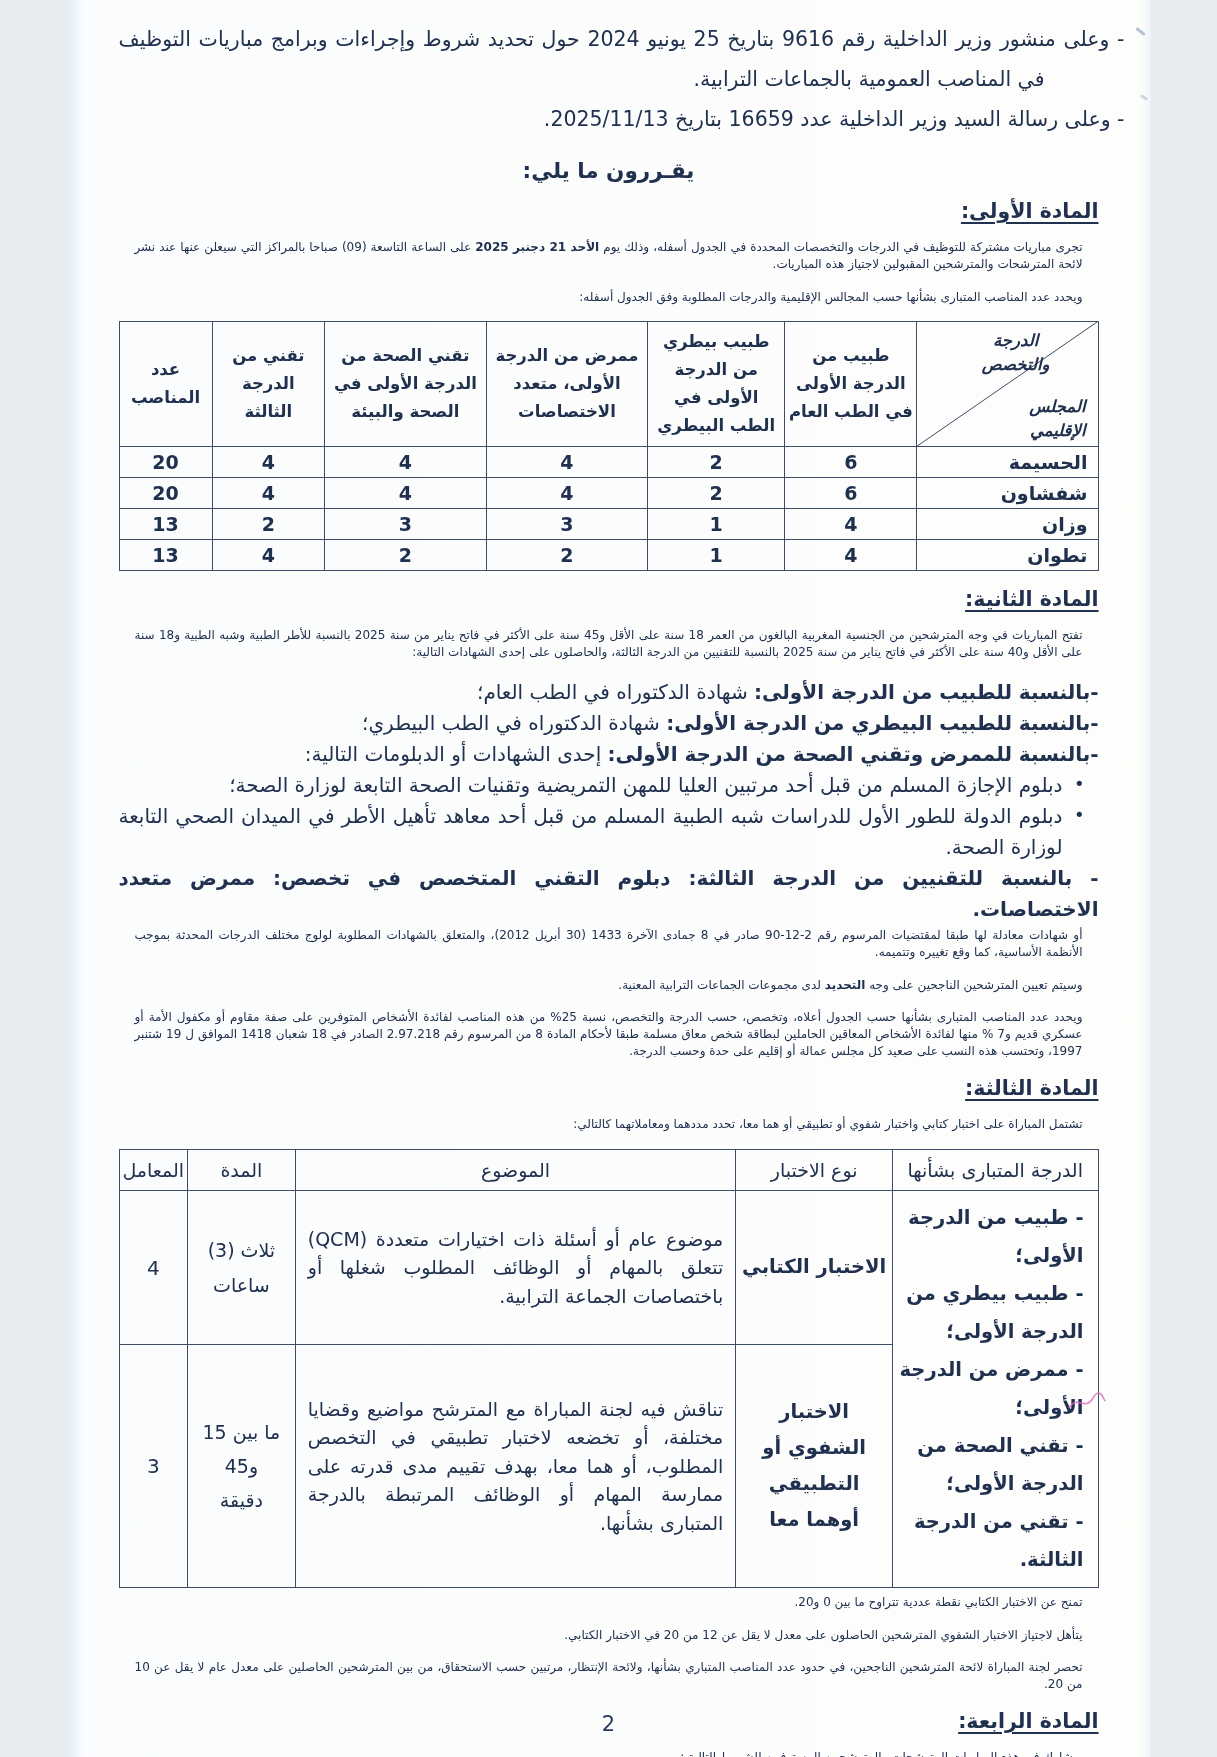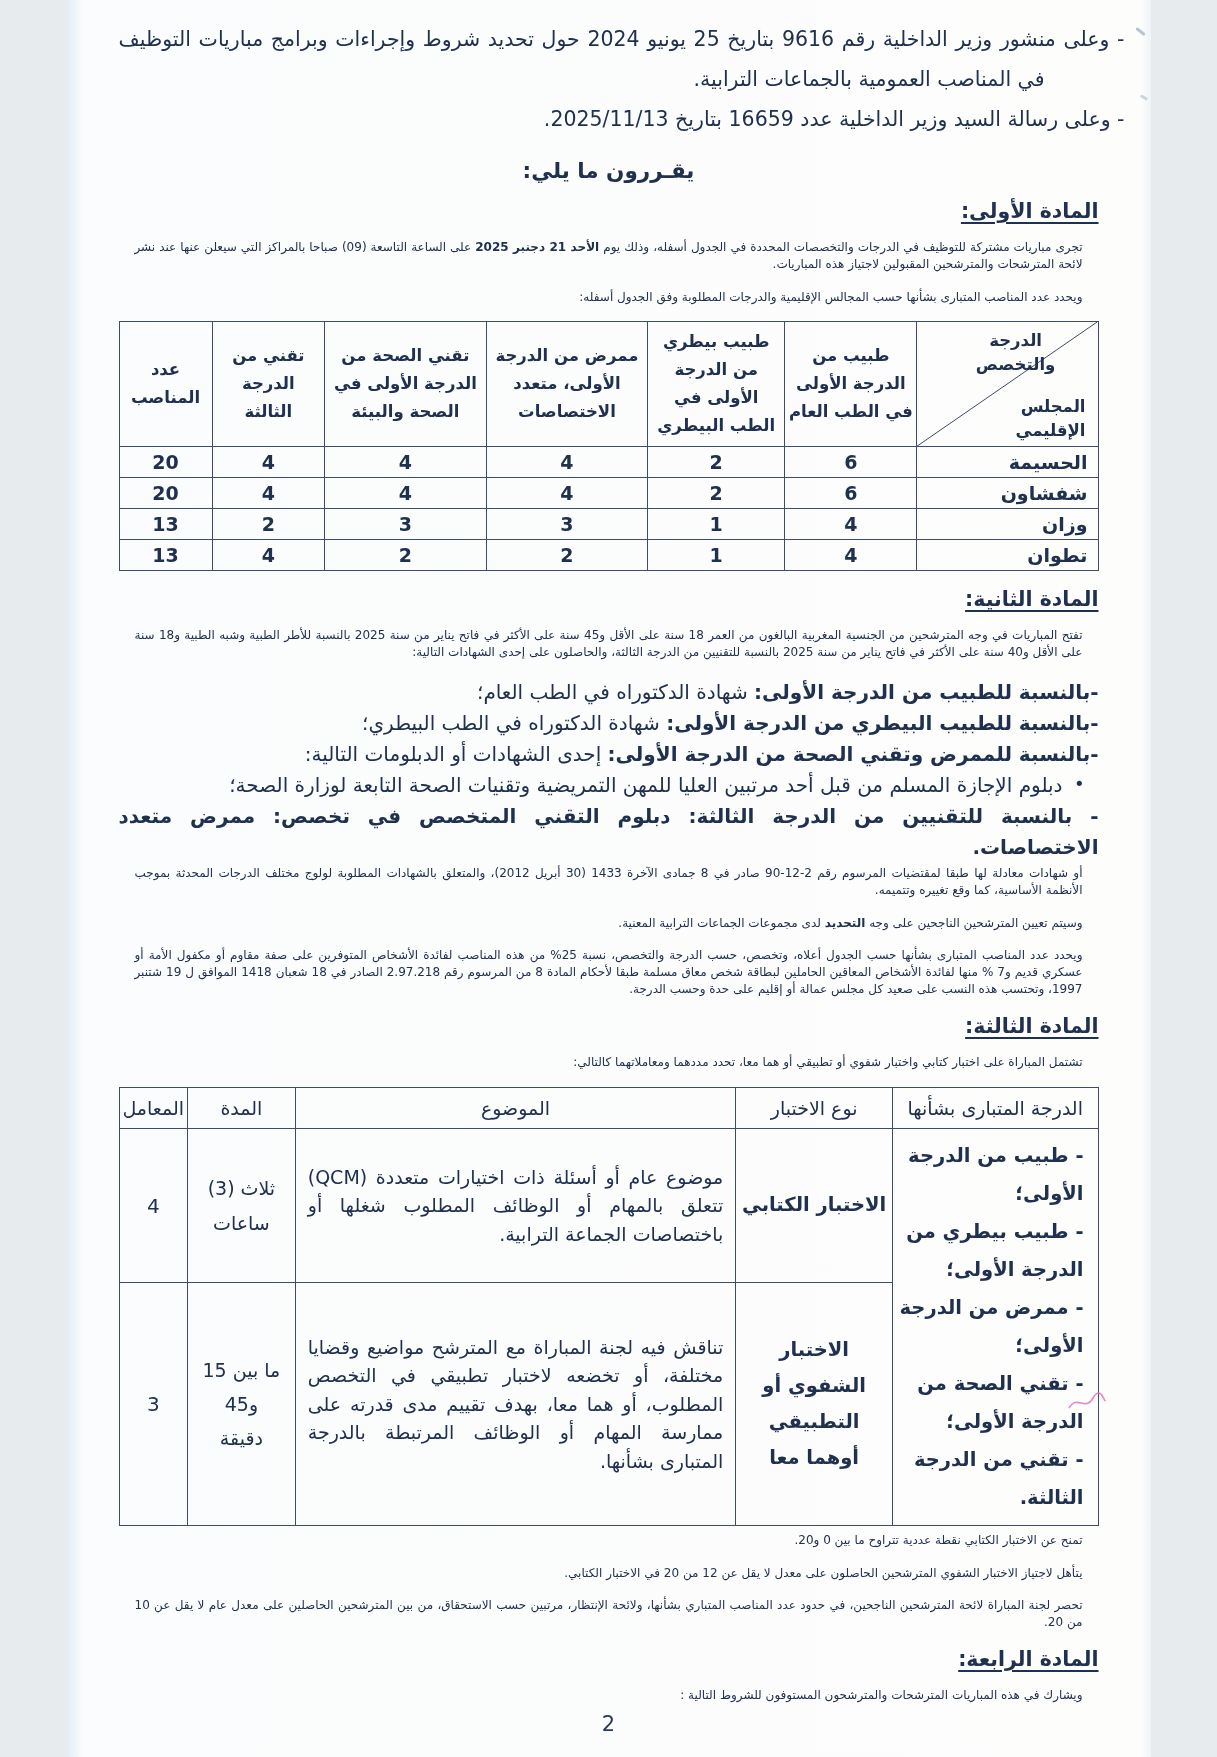--- a/index.html
+++ b/index.html
@@ -25,21 +25,21 @@
   #equiv { margin-top:2px; }
   #quota { margin-top:4px; }
   #a3-p2 { margin-top:6px; }
 
   table { border-collapse:collapse; width:100%; table-layout:fixed; }
   td,th { border:1.5px solid #3e4c68; padding:0; }
   #t1 { margin-top:10px; }
   #t1 th { font-size:16.5px; font-weight:700; line-height:1.7; padding:6px 3px; vertical-align:middle; text-align:center; }
   #t1 td.num { height:30px; text-align:center; font-size:19px; font-weight:700; }
   #t1 td.council { height:30px; text-align:right; padding-left:6px; padding-right:10px; font-size:19px; font-weight:700; }
-  .corner-cell { position:relative; height:96px; }
+  .corner-cell { position:relative; height:96px;font-style:italic; }
   .corner-cell svg { position:absolute; inset:0; width:100%; height:100%; }
   .corner-top { position:absolute; top:7px; left:24%; width:110px; text-align:center; font-size:16.5px; font-weight:700; line-height:1.45; }
   .corner-bottom { position:absolute; bottom:4px; right:12px; width:84px; text-align:right; font-size:16.5px; font-weight:700; line-height:1.45; }
 
   #t2 { margin-top:8px; }
   #t2 th { font-size:19px; font-weight:400; height:40px; text-align:center; vertical-align:middle; }
   #t2 td.grades { vertical-align:middle; padding:8px 14px 8px 4px; }
   #t2 td.grades div { font-size:19.5px; font-weight:700; line-height:1.95; text-align:right; }
   #t2 td.exam-type { text-align:center; font-size:19.5px; font-weight:700; line-height:1.85; vertical-align:middle; padding:4px; }
   #t2 td.subject { font-size:19px; line-height:1.5; text-align:justify; padding:7px 12px; vertical-align:middle; }
@@ -139,20 +139,21 @@
 
   <div class="art-head" id="a2-head">المادة الثانية:</div>
 
   <div class="p">تفتح المباريات في وجه المترشحين من الجنسية المغربية البالغون من العمر 18 سنة على الأقل و45 سنة على الأكثر في فاتح يناير من سنة 2025 بالنسبة للأطر الطبية وشبه الطبية و18 سنة على الأقل و40 سنة على الأكثر في فاتح يناير من سنة 2025 بالنسبة للتقنيين من الدرجة الثالثة، والحاصلون على إحدى الشهادات التالية:</div>
 
   <div class="dline"><span class="b">-بالنسبة للطبيب من الدرجة الأولى:</span><span> شهادة الدكتوراه في الطب العام؛</span></div>
   <div class="dline"><span class="b">-بالنسبة للطبيب البيطري من الدرجة الأولى:</span><span> شهادة الدكتوراه في الطب البيطري؛</span></div>
   <div class="dline"><span class="b">-بالنسبة للممرض وتقني الصحة من الدرجة الأولى:</span><span> إحدى الشهادات أو الدبلومات التالية:</span></div>
 
   <div class="bullet">دبلوم الإجازة المسلم من قبل أحد مرتبين العليا للمهن التمريضية وتقنيات الصحة التابعة لوزارة الصحة؛</div>
+  <div class="bullet">دبلوم الدولة للطور الأول للدراسات شبه الطبية المسلم من قبل أحد معاهد تأهيل الأطر في الميدان الصحي التابعة لوزارة الصحة.</div>
 
   <div class="dline b" id="tech">- بالنسبة للتقنيين من الدرجة الثالثة: دبلوم التقني المتخصص في تخصص: ممرض متعدد الاختصاصات.</div>
 
   <div class="p" id="equiv">أو شهادات معادلة لها طبقا لمقتضيات المرسوم رقم 2-12-90 صادر في 8 جمادى الآخرة 1433 (30 أبريل 2012)، والمتعلق بالشهادات المطلوبة لولوج مختلف الدرجات المحدثة بموجب الأنظمة الأساسية، كما وقع تغييره وتتميمه.</div>
 
   <div class="p"><span>وسيتم تعيين المترشحين الناجحين على وجه </span><span class="b">التحديد</span><span> لدى مجموعات الجماعات الترابية المعنية.</span></div>
 
   <div class="p" id="quota">ويحدد عدد المناصب المتبارى بشأنها حسب الجدول أعلاه، وتخصص، حسب الدرجة والتخصص، نسبة 25% من هذه المناصب لفائدة الأشخاص المتوفرين على صفة مقاوم أو مكفول الأمة أو عسكري قديم و7 % منها لفائدة الأشخاص المعاقين الحاملين لبطاقة شخص معاق مسلمة طبقا لأحكام المادة 8 من المرسوم رقم 2.97.218 الصادر في 18 شعبان 1418 الموافق ل 19 شتنبر 1997، وتحتسب هذه النسب على صعيد كل مجلس عمالة أو إقليم على حدة وحسب الدرجة.</div>
 
   <div class="art-head" id="a3-head">المادة الثالثة:</div>

